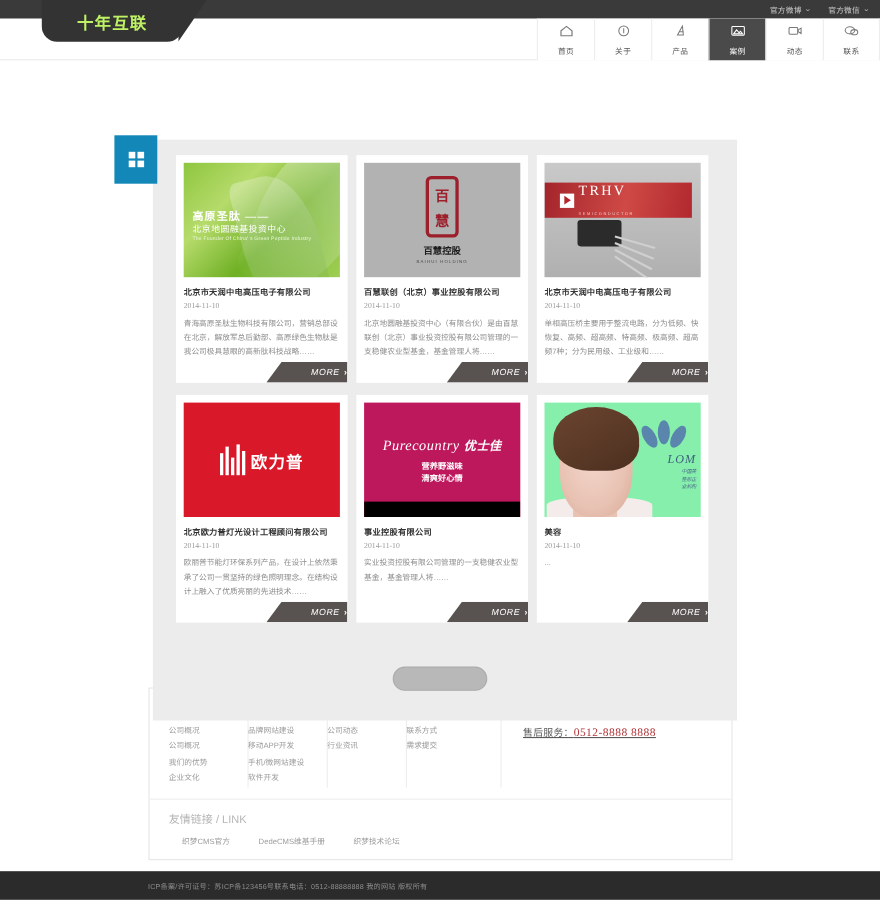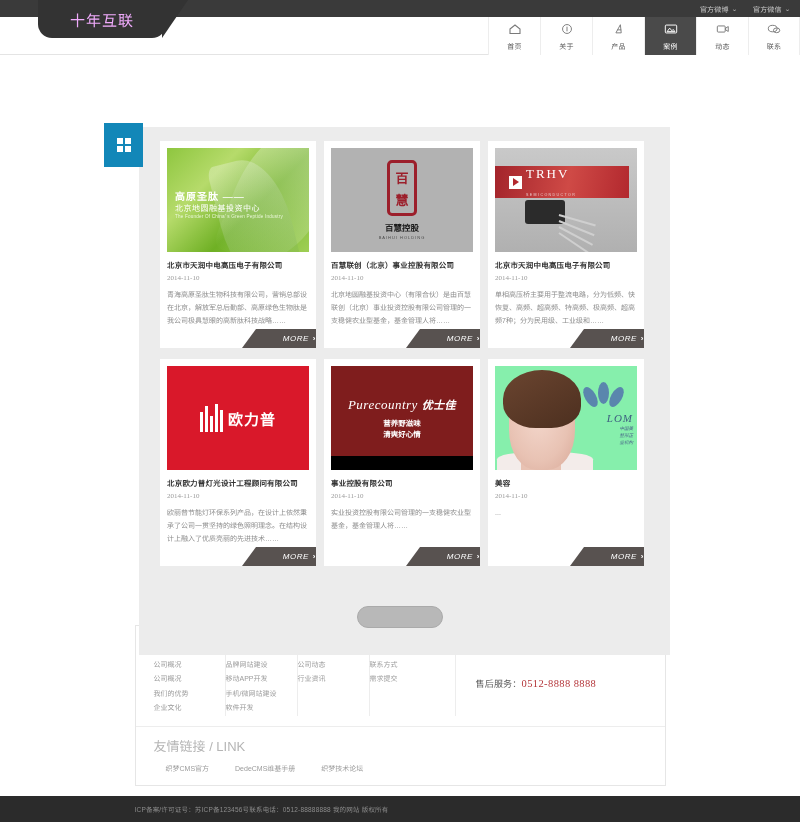--- a/index.html
+++ b/index.html
@@ -34,21 +34,21 @@
     display: flex; align-items: center; justify-content: center;
     border-bottom-left-radius: 14px; border-bottom-right-radius: 14px;
     z-index: 5;
   }
   .logo-wrap::after{
     content:""; position:absolute; right:-22px; top:0; width:26px; height:38px;
     background:#333; clip-path: polygon(0 0, 100% 0, 0 100%);
     border-bottom-left-radius:0;
   }
   .logo-text {
-    color: #f0abfc; font-size: 15px; font-weight: normal; letter-spacing: 1px;
+    color: #bef264; font-size: 15px; font-weight: bold; letter-spacing: 1px;
     font-family: "DejaVu Sans", sans-serif; position: relative; z-index: 2;
   }
 
   .nav { margin-left: auto; display: flex; height: 38px; }
   .nav-item {
     width: 52px; border-left: 1px solid #ededed;
     display: flex; flex-direction: column; align-items: center; justify-content: center;
     gap: 2px; cursor: pointer; background: #fff;
   }
   .nav-item:last-child { border-right: 1px solid #ededed; }
@@ -141,21 +141,21 @@
   .th3 .brand { color:#fff; font-size:13px; font-family:"Liberation Serif",serif; letter-spacing:2px; line-height:1;}
   .th3 .sub { color:#e9c9c9; font-size:3.6px; letter-spacing:1.4px; }
   .th3 .chip { position:absolute; left:30px; top:52px; width:40px; height:24px; background:#2b2b2b; border-radius:3px;}
   .th3 .pin { position:absolute; width:38px; height:2px; background:#cfcfcf; transform-origin:left;}
 
   .th4 { background:#d9182a; display:flex; align-items:center; justify-content:center; gap:5px; }
   .th4 .bars { display:flex; align-items:flex-end; gap:2px; height:28px;}
   .th4 .bars i { width:3px; background:#fff; display:block;}
   .th4 .cn { color:#fff; font-size:15px; font-weight:bold; font-family:"DejaVu Sans",sans-serif; letter-spacing:1px;}
 
-  .th5 { background:#7f1d1d; display:flex; flex-direction:column; align-items:center; justify-content:center;}
+  .th5 { background:#be185d; display:flex; flex-direction:column; align-items:center; justify-content:center;}
   .th5 .row1 { color:#fff; font-size:13px; font-style:italic; font-family:"Liberation Serif",serif; letter-spacing:.5px;}
   .th5 .cn { color:#fff; font-size:11px; font-weight:bold;}
   .th5 .sl { color:#fff; font-size:7.5px; font-weight:bold; margin-top:6px; line-height:1.35; text-align:center;}
   .th5 .blackbar { position:absolute; left:0; bottom:0; width:142px; height:14px; background:#000;}
 
   .th6 { background:#86efac;font-style:italic; }
   .th6 .face { position:absolute; left:14px; top:10px; width:66px; height:94px;
     background: radial-gradient(ellipse at 45% 40%, #f4d8cd 0%, #e8c2b3 60%, #d8a897 100%);
     border-radius: 46% 46% 42% 42%; }
   .th6 .hair { position:absolute; left:8px; top:4px; width:78px; height:58px;
@@ -171,25 +171,25 @@
   .footer-outer { background:#fff; padding-top: 10px; }
   .footer-box {
     width: 531px; margin: 0 auto; border: 1px solid #e6e6e6; background:#fff;
   }
   .footer-top { display:flex; padding: 14px 18px 10px 18px; }
   .fcol { width: 72px; padding-right: 6px; border-right: 1px solid #ededed; min-height: 76px; }
   .fcol:nth-child(4) { width: 86px; }
   .fcol-title { font-size:7.5px; font-weight:bold; color:#3c3c3c; margin-bottom:7px; }
   .fcol-link { font-size:7px; color:#9b9b9b; line-height:2.05; cursor:pointer; display:block;}
   .fcontact { padding-left: 20px; padding-top: 2px; }
-  .fcontact-row { font-size:9px; color:#5a5a5a; margin-bottom:22px; letter-spacing:.2px;}
+  .fcontact-row { font-size:9px; color:#5a5a5a; margin-bottom:4px; letter-spacing:.2px;text-decoration:underline;}
   .fcontact-row .num { color:#b4363a; font-family:"Liberation Serif", serif; font-size:10.5px; letter-spacing:.4px;}
 
   .footer-links { border-top:1px solid #ededed; padding: 9px 18px 12px 18px; }
-  .fl-title { font-size:13px; color:#3c3c3c; font-weight:bold; }
+  .fl-title { font-size:10px; color:#3c3c3c; font-weight:bold; }
   .fl-title span { color:#b5b5b5; font-weight:normal; }
   .fl-items { margin-top:8px; display:flex; gap:26px; padding-left:12px;}
   .fl-items a { font-size:7px; color:#9b9b9b; text-decoration:none; cursor:pointer;}
 
   .copyright {
     margin-top: 10px; height: 26px; background:#2b2b2b;
     display:flex; align-items:center;
   }
   .copyright .cp-text {
     width: 531px; margin: 0 auto; color:#8c8c8c; font-size:6.5px; letter-spacing:.2px;

